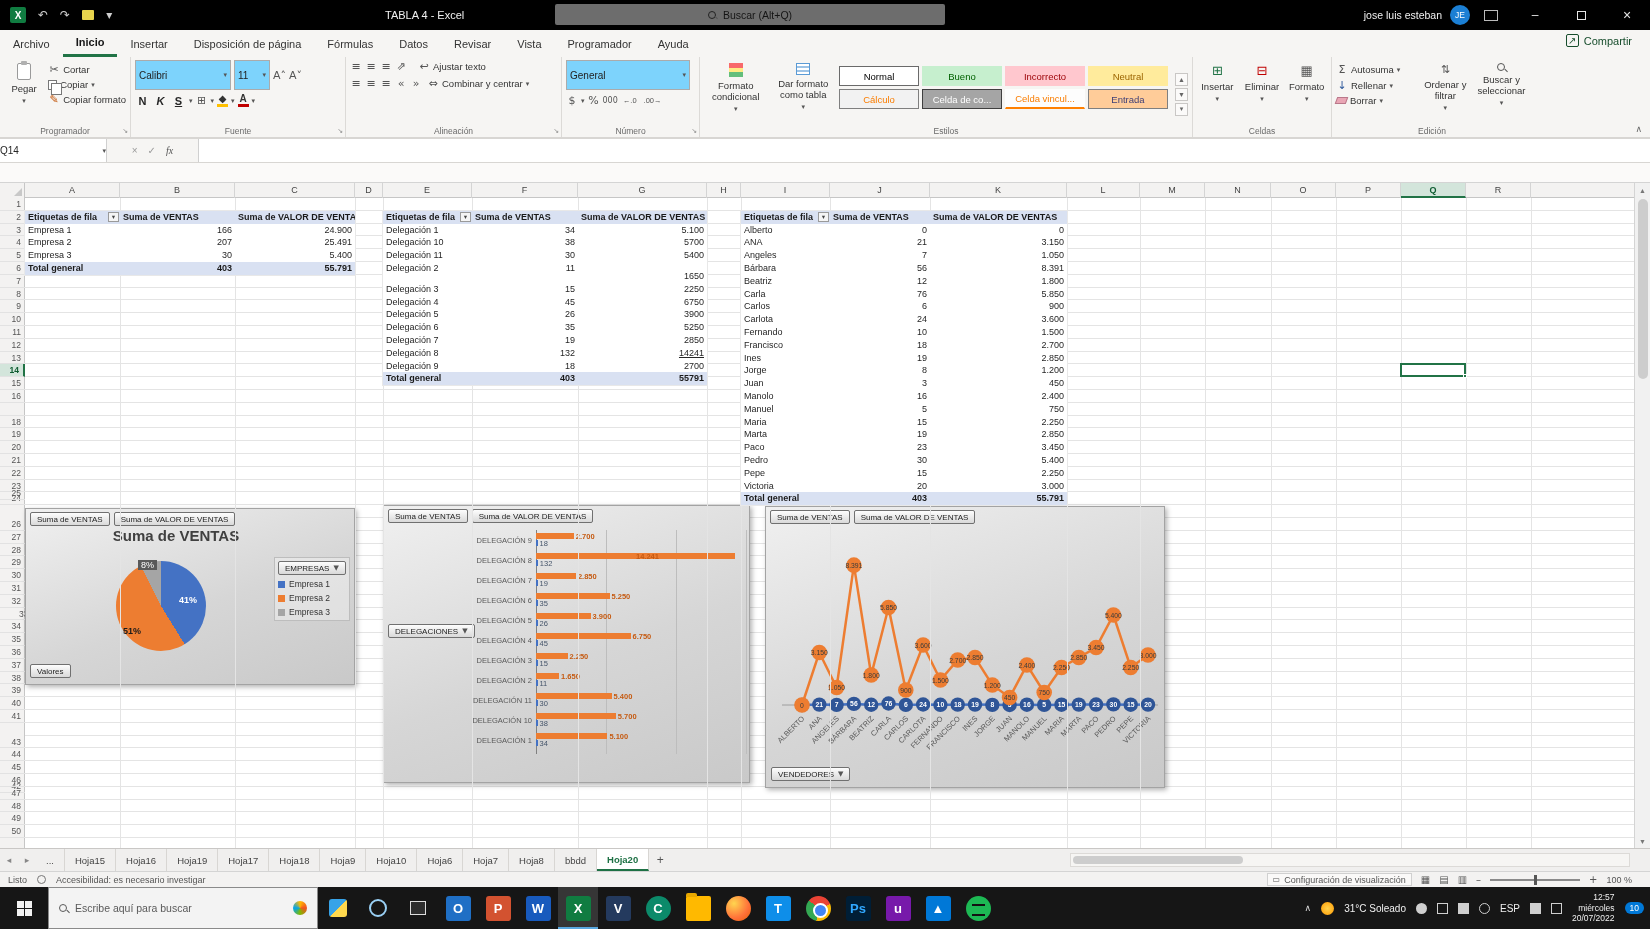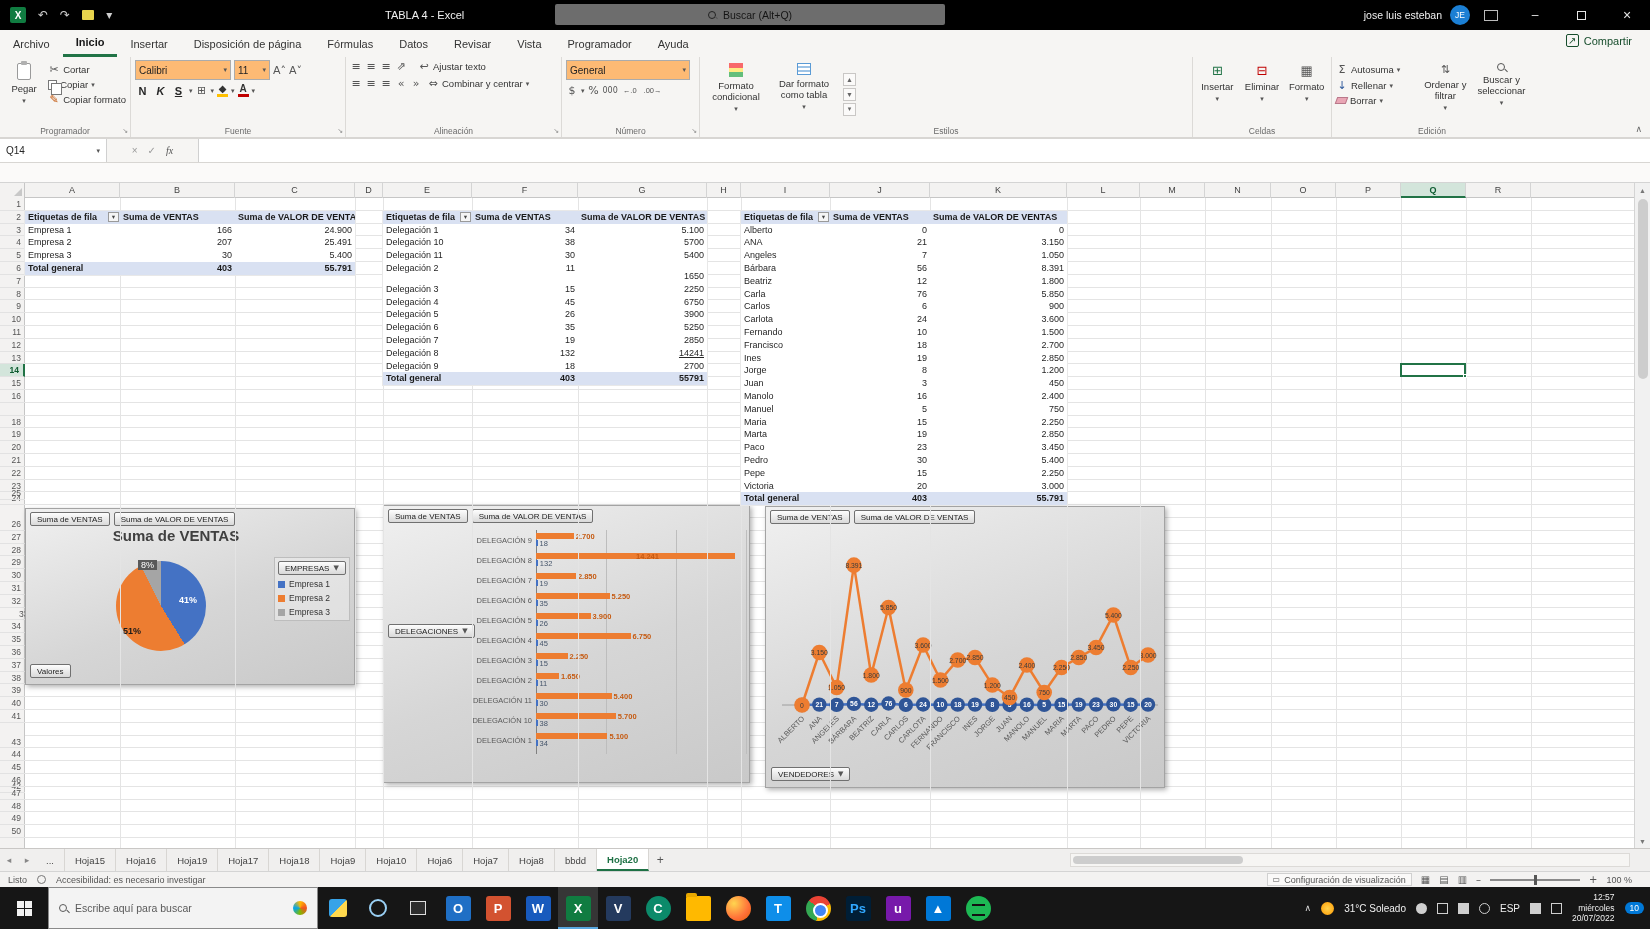--- a/index.html
+++ b/index.html
@@ -34,21 +34,21 @@
 .rglabel{position:absolute;bottom:1px;left:0;right:0;text-align:center;font-size:8.5px;color:#6a6a6a}
 .launcher{position:absolute;right:2px;bottom:1px;font-size:7px;color:#8a8a8a}
 .rgbody{display:flex;gap:4px;height:62px}
 .rbig{width:42px;display:flex;flex-direction:column;align-items:center;justify-content:flex-start;gap:3px;text-align:center;font-size:9.5px;color:#333;padding-top:3px}
 .rbig.wide{width:64px}
 .rcol{display:flex;flex-direction:column;gap:3px;padding-top:3px}
 .rsmall{display:flex;align-items:center;gap:3px;font-size:9.5px;color:#333;white-space:nowrap}
 .ric{font-size:11px;color:#555;min-width:12px;text-align:center}
 .dd{font-size:7px;color:#555}
 .fr{display:flex;gap:3px;align-items:center;margin-bottom:4px}
-.combo{background:#fdba74;border:1px solid #ababab;font-size:10px;padding:4px 3px;height:20px;display:flex;align-items:center;justify-content:space-between;gap:4px;color:#222}
+.combo{background:#7dd3fc;border:1px solid #ababab;font-size:10px;padding:4px 3px;height:30px;display:flex;align-items:center;justify-content:space-between;gap:4px;color:#222}
 .fmt{font-weight:bold;width:15px;text-align:center;font-size:11px}
 .ital{font-style:italic}
 .und{text-decoration:underline}
 .colorbar{display:inline-flex;flex-direction:column;align-items:center;line-height:1}
 .colorbar b{font-size:10px;font-weight:bold;color:#333}
 .bar-y{width:11px;height:3px;background:#ffc000}
 .bar-r{width:11px;height:3px;background:#c00000}
 .ic-clip{width:14px;height:17px;border:1px solid #9a9a9a;background:#fff;border-radius:2px;position:relative}
 .ic-clip::before{content:"";position:absolute;left:3px;top:-3px;width:6px;height:4px;background:#b0b0b0;border-radius:1px}
 .ic-copy{width:9px;height:10px;border:1px solid #777;background:#fff;position:relative}
@@ -67,21 +67,21 @@
 .st-calculo{background:#f2f2f2;color:#fa7d00;border-color:#7f7f7f}
 .st-celdaco{background:#a5a5a5;color:#fff;border-color:#3f3f3f}
 .st-celdavinc{background:#fdfdfd;color:#fa7d00;border-bottom:2px solid #ff8001}
 .st-entrada{background:#ffcc99;color:#3f3f76;border-color:#7f7f7f}
 .galscroll{display:flex;flex-direction:column;justify-content:center;gap:2px;margin:6px 0 0 3px;color:#666;font-size:7px}
 .galscroll span{border:1px solid #c9c7c5;background:#fbfaf9;width:13px;height:13px;display:flex;align-items:center;justify-content:center}
 .collapse{position:absolute;right:8px;bottom:3px;font-size:9px;color:#666}
 .numdec{font-size:7.5px;color:#555;border:1px solid transparent;padding:1px}
 
 #fbar{position:absolute;left:0;top:138px;width:1650px;height:25px;background:#f6f5f3;border-top:1px solid #d8d6d3;border-bottom:1px solid #d8d6d3;display:flex;align-items:stretch}
-.namebox{width:107px;background:#fff;border-right:1px solid #d0d0d0;display:flex;align-items:center;justify-content:space-between;padding:0 6px;font-size:10px}
+.namebox{width:107px;background:#fff;border-right:1px solid #d0d0d0;display:flex;align-items:center;justify-content:space-between;padding:0 0;font-size:10px}
 .fbicons{width:92px;display:flex;align-items:center;gap:10px;justify-content:center;color:#9a9a9a;font-size:10px;border-right:1px solid #d0d0d0}
 .fxlab{font-style:italic;color:#555;font-family:"Liberation Serif",serif}
 .finput{flex:1;background:#fff}
 #fgap{position:absolute;left:0;top:163px;width:1650px;height:20px;background:#fbfaf9;border-bottom:1px solid #d4d4d4}
 
 #colheads{position:absolute;left:0;top:183px;width:1634px;height:15px;background:#f3f2f1;border-bottom:1px solid #c6c6c6}
 .corner{position:absolute;left:0;top:0;width:25px;height:15px;border-right:1px solid #c6c6c6;background:#f3f2f1}
 .corner::after{content:"";position:absolute;right:2px;bottom:2px;border-left:8px solid transparent;border-bottom:8px solid #c8c8c8}
 .colh{position:absolute;top:0;height:15px;line-height:14px;text-align:center;font-size:9px;color:#444;border-right:1px solid #d4d4d4}
 .colh.selcol{background:#d3e5db;border-bottom:2px solid #217346;color:#0e5c30;font-weight:bold}
@@ -342,20 +342,30 @@
         <div class="rbig wide">
           <span class="ic-cf"></span>
           <span>Formato condicional</span>
           <span class="dd">▾</span>
         </div>
         <div class="rbig wide">
           <span class="ic-tbl"></span>
           <span>Dar formato como tabla</span>
           <span class="dd">▾</span>
         </div>
+        <div id="style-gallery">
+            <div class="stcell st-normal">Normal</div>
+            <div class="stcell st-bueno">Bueno</div>
+            <div class="stcell st-incorrecto">Incorrecto</div>
+            <div class="stcell st-neutral">Neutral</div>
+            <div class="stcell st-calculo">Cálculo</div>
+            <div class="stcell st-celdaco">Celda de co...</div>
+            <div class="stcell st-celdavinc">Celda vincul...</div>
+            <div class="stcell st-entrada">Entrada</div>
+          </div>
         <div class="galscroll">
           <span>▲</span>
           <span>▼</span>
           <span>▾</span>
         </div>
       </div>
       <div class="rglabel"><span>Estilos</span></div>
     </div>
 
     <div class="rgroup" style="width:139px">

